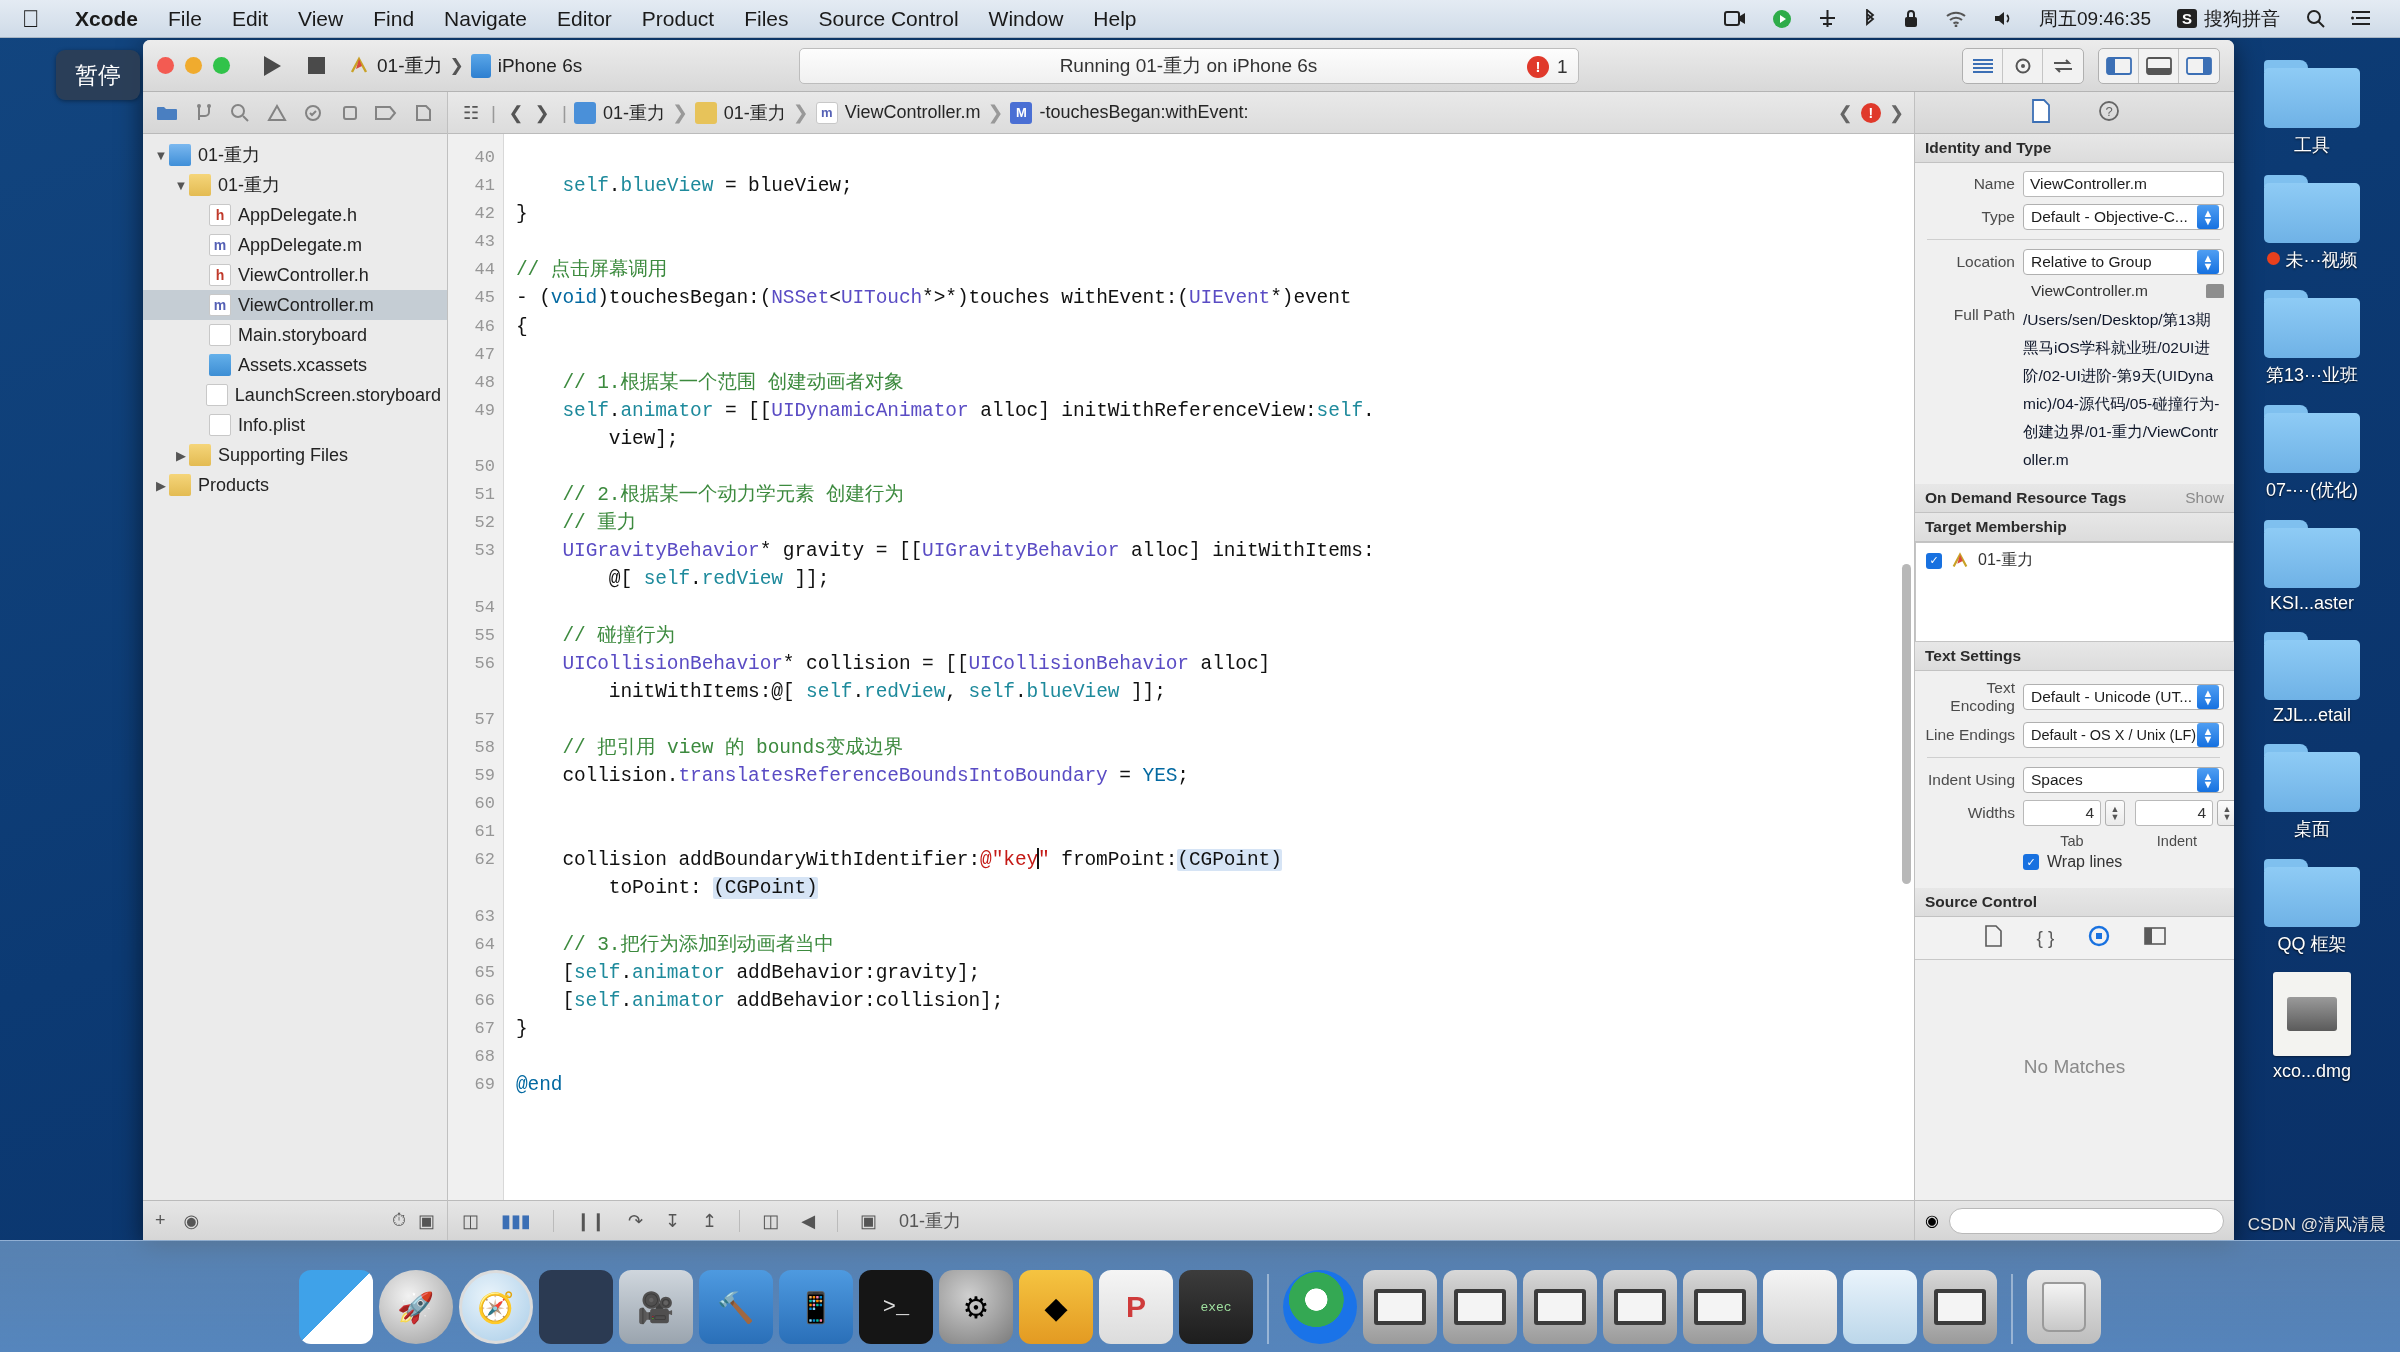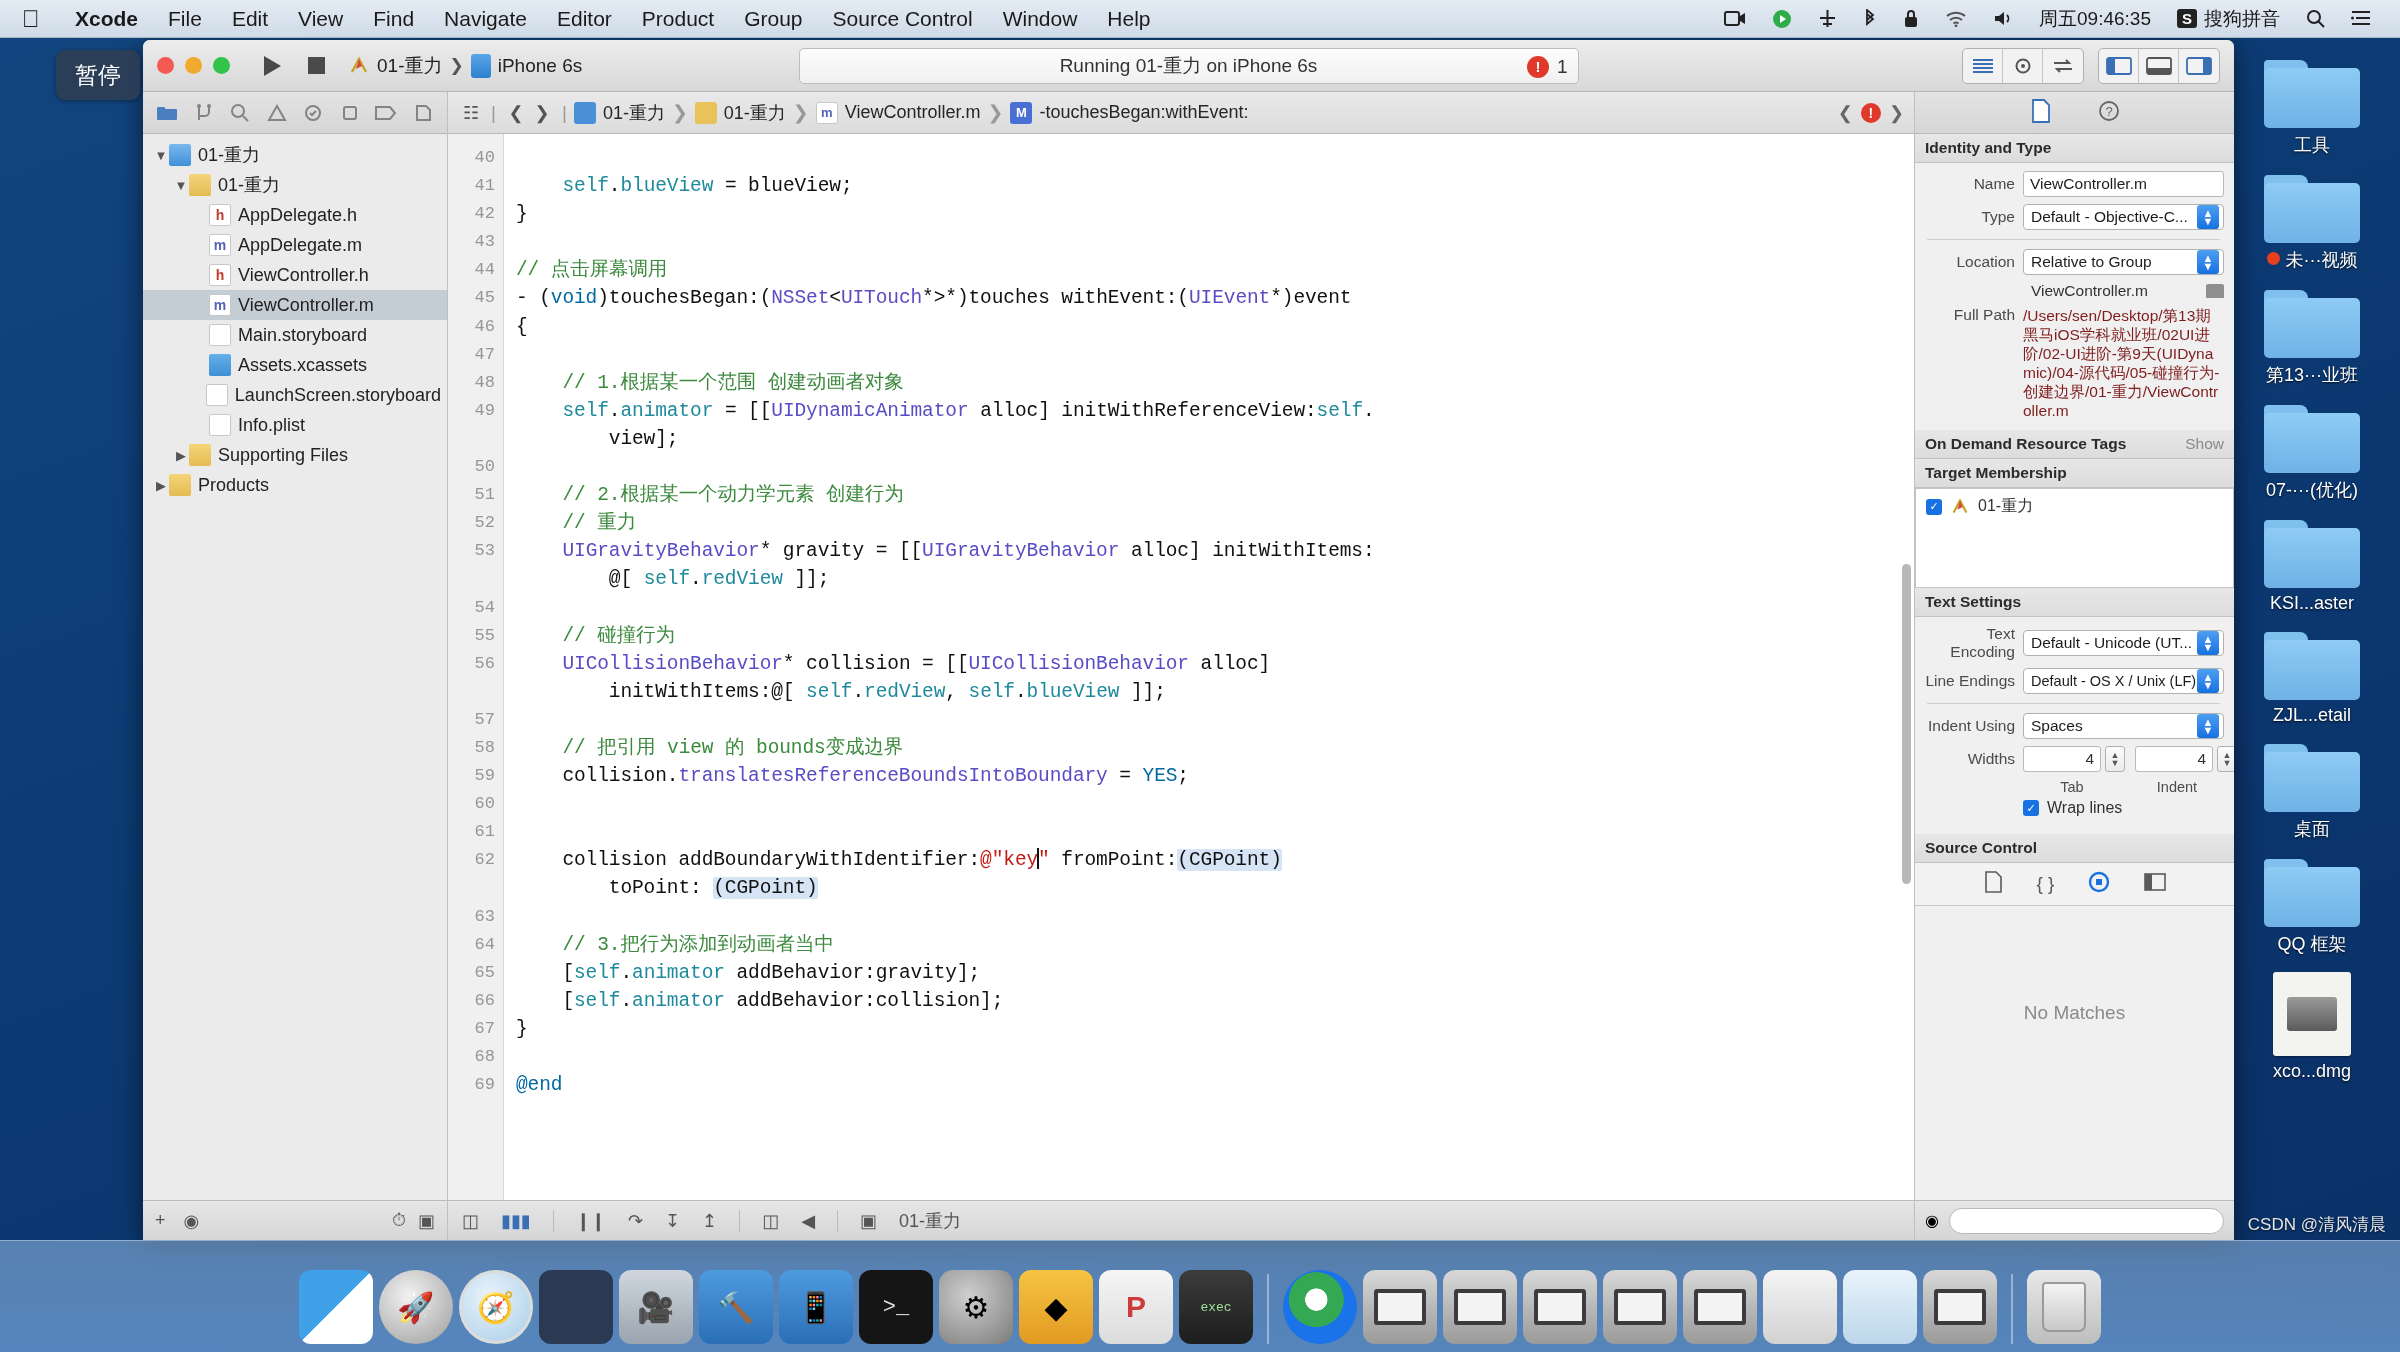--- a/index.html
+++ b/index.html
@@ -203,21 +203,21 @@
   .fr .lab { width: 100px; text-align: right; padding-right: 8px; color:#4b4b4b; font-size: 15.5px; flex:0 0 100px; }
   .fld { flex:1; height: 26px; background:#fff; border:1px solid #b9b9b9; border-radius:3px;
     display:flex; align-items:center; padding: 0 6px; font-size: 15.5px; color:#1c1c1c; overflow:hidden; white-space:nowrap;}
   .pop { flex:1; height: 26px; background:#fff; border:1px solid #b0b0b0; border-radius:4px;
     display:flex; align-items:center; padding: 0 4px 0 7px; font-size:15.5px; color:#1c1c1c; white-space:nowrap; overflow:hidden;}
   .pop .arrows { margin-left:auto; width: 22px; height: 24px; background: linear-gradient(#4f9ef2,#1671e0);
     border-radius:3px; color:#fff; font-size:11px; display:flex; flex-direction:column; align-items:center; justify-content:center; line-height:8px; flex:0 0 22px;}
   .hr { height:1px; background:#cfcfcf; margin: 9px 4px; }
   .path-row { display:flex; }
   .path-row .lab { width:100px; flex:0 0 100px; text-align:right; padding-right:8px; color:#4b4b4b; font-size:15.5px;}
-  .path-val { flex:1; font-size:15.5px; color:#7f1d1d; line-height:19px; word-break: break-all; }
+  .path-val { flex:1; font-size:15.5px; color:#0f172a; line-height:28px; word-break: break-all; }
   .file-line { display:flex; align-items:center; padding-left:108px; margin-bottom:6px; font-size:15.5px;}
   .file-line .fi { margin-left:auto; width:18px;height:14px;background:#8e8e8e;border-radius:2px 2px 1px 1px; }
   .tm-box { background:#fff; border:1px solid #c4c4c4; height: 100px; margin:0; }
   .tm-row { display:flex; align-items:center; gap:8px; padding: 7px 10px; font-size:16px; }
   .cb { width:16px;height:16px;border-radius:3px;background:#1871e0;display:flex;align-items:center;justify-content:center;color:#fff;font-size:11px;}
   .stepper { width: 20px; height: 26px; border:1px solid #b0b0b0; border-radius:3px; background:linear-gradient(#fcfcfc,#eaeaea);
     display:flex;flex-direction:column;align-items:center;justify-content:center;line-height:8px;font-size:9px;color:#555;flex:0 0 20px;}
   .wrow { display:flex; align-items:center; gap:0; }
   .num-fld { width: 78px; height:26px; background:#fff;border:1px solid #b9b9b9;border-radius:3px;
     display:flex;align-items:center;justify-content:flex-end;padding-right:6px;font-size:15.5px;}
@@ -794,21 +794,21 @@
     <span class="apple"></span>
     <span id="mb-items" style="display:flex;align-items:center">
         <span class="mi bold">Xcode</span>
         <span class="mi">File</span>
         <span class="mi">Edit</span>
         <span class="mi">View</span>
         <span class="mi">Find</span>
         <span class="mi">Navigate</span>
         <span class="mi">Editor</span>
         <span class="mi">Product</span>
-        <span class="mi">Group</span>
+        <span class="mi">Files</span>
         <span class="mi">Source Control</span>
         <span class="mi">Window</span>
         <span class="mi">Help</span>
       </span>
     <span class="spacer"></span>
     <span class="right">
       <span class="st">
         <svg width="22" height="17" viewBox="0 0 22 17">
             <rect x="1" y="2" width="14" height="13" rx="2" stroke="#222" stroke-width="2" fill="none"></rect>
             <path d="M16 6l5-3v11l-5-3z" fill="#222"></path>

